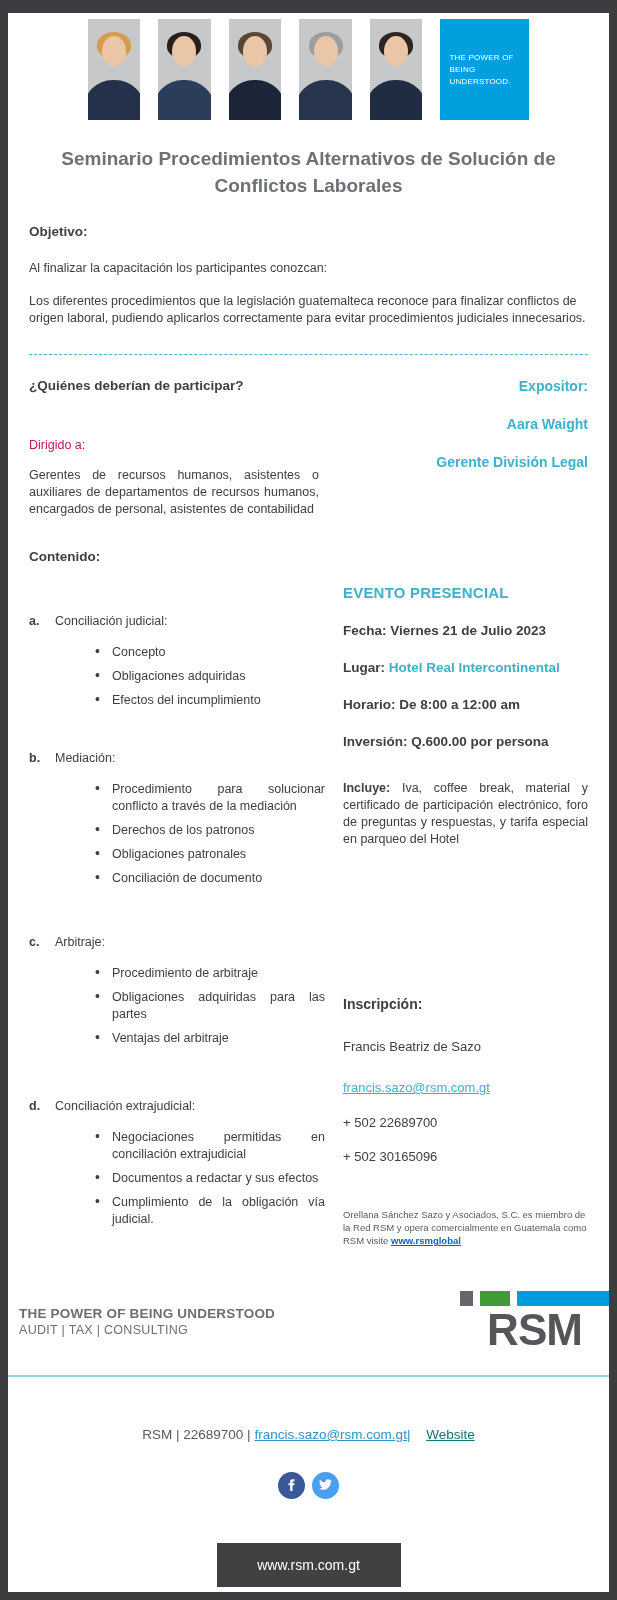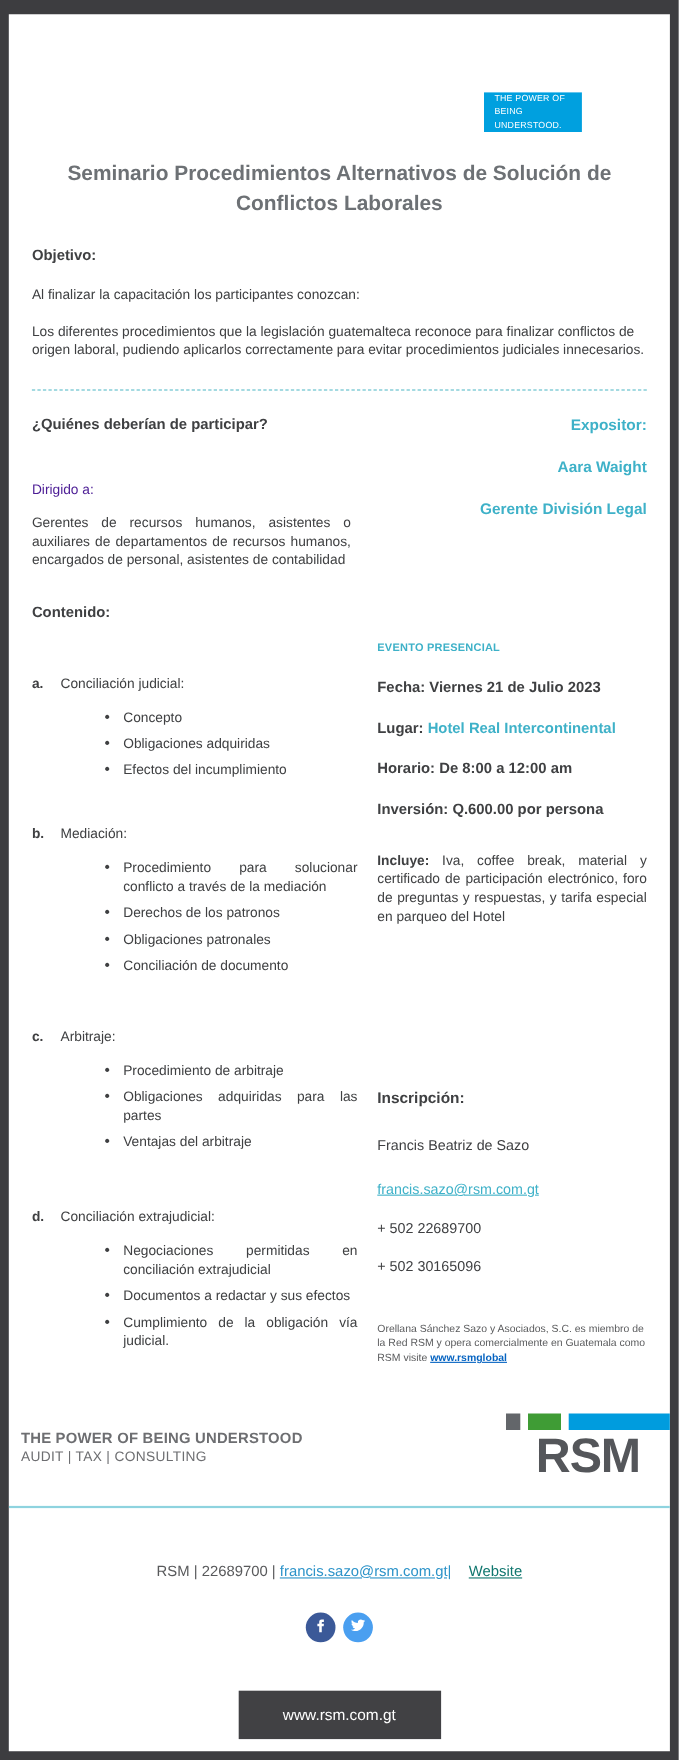--- a/index.html
+++ b/index.html
@@ -4,21 +4,21 @@
 <style>
   * { margin:0; padding:0; box-sizing:border-box; }
   body { background:#3d3d40; font-family:"Liberation Sans", sans-serif; }
   .page {
     width:617px; height:1600px; margin:0 auto; background:#ffffff;
     border:8px solid #3d3d40; border-top-width:13px; overflow:hidden;
   }
   .content { padding:0 21px; }
 
   
-  .banner { width:442px; height:101px; margin:6px auto 0; display:flex; gap:18px;align-items:flex-end; }
+  .banner { width:442px; height:101px; margin:6px auto 0; display:flex; gap:18px; }
   .photo { position:relative; flex:1; background:#c6c8ca; overflow:hidden; }
   .photo .hair { position:absolute; top:13px; left:50%; transform:translateX(-50%);
     width:34px; height:26px; border-radius:50% 50% 42% 42%; }
   .photo .head { position:absolute; top:17px; left:50%; transform:translateX(-50%);
     width:24px; height:30px; background:#e9c6a5; border-radius:50% 50% 46% 46%; }
   .photo .suit { position:absolute; bottom:0; left:50%; transform:translateX(-50%);
     width:62px; height:40px; border-radius:30px 30px 0 0; }
   .p1 .hair{background:#d79b4e;} .p1 .suit{background:#25314a;}
   .p2 .hair{background:#26201c;} .p2 .suit{background:#2c3d5c;}
   .p3 .hair{background:#5b4634;} .p3 .suit{background:#1c2538;}
@@ -37,38 +37,38 @@
   .mt-p1 { margin-top:21px; }
   .mt-p2 { margin-top:16px; }
   .divider { margin-top:27px; border-top:1px dashed #4ab5c4; height:0; }
 
   
   .row2 { display:flex; margin-top:23px; }
   .col-left { width:290px; }
   .col-right { flex:1; text-align:right; }
   .teal-bold { color:#3eb1c8; font-size:14px; font-weight:bold; }
   .exp-item { margin-bottom:22px; }
-  .dirigido-label { margin-top:45px; color:#4c1d95; font-size:12.5px; }
+  .dirigido-label { margin-top:45px; color:#be185d; font-size:12.5px; }
   .dirigido-text { margin-top:15px; text-align:justify; max-height:62px; overflow:hidden; }
 
   
   .contenido-heading { margin-top:31px; }
   .cols { display:flex; margin-top:0; }
   .c-left { width:296px; padding-top:50px; }
   .c-right { flex:1; padding-left:18px; padding-top:20px; }
   .sec { display:flex; margin-top:0; }
   .sec .marker { width:26px; font-weight:bold; color:#3f4042; font-size:12.5px; }
   .sec .label { color:#3f4042; font-size:12.5px; }
   ul.bullets { list-style:none; margin:16px 0 0 66px; }
   ul.bullets li { position:relative; padding-left:17px; color:#3f4042; font-size:12.5px;
     line-height:17px; margin-bottom:7px; text-align:justify; }
   ul.bullets li::before { content:"\2022"; position:absolute; left:0; top:-1px; font-size:14px; }
   .gap-b { margin-top:42px; } .gap-c { margin-top:48px; } .gap-d { margin-top:52px; }
 
-  .ev-head { font-size:10px; letter-spacing:.2px; }
+  .ev-head { font-size:15px; letter-spacing:.2px; }
   .ev-line { margin-top:22px; color:#3f4042; font-size:13.5px; font-weight:bold; }
   .ev-line .teal { color:#3eb1c8; }
   .incluye { margin-top:31px; color:#3f4042; font-size:12.5px; line-height:17px; text-align:justify; }
   .incluye b { font-weight:bold; }
   .insc-head { margin-top:148px; color:#3f4042; font-size:14px; font-weight:bold; }
   .insc-name { margin-top:27px; color:#3f4042; font-size:13px; }
   a.link-teal { color:#3eb1c8; text-decoration:underline; font-size:13px; cursor:pointer; }
   .insc-mail { margin-top:24px; }
   .insc-phone { margin-top:19px; color:#3f4042; font-size:13px; }
   .disclaimer { margin-top:44px; color:#5a5b5d; font-size:9.5px; line-height:13px; }

